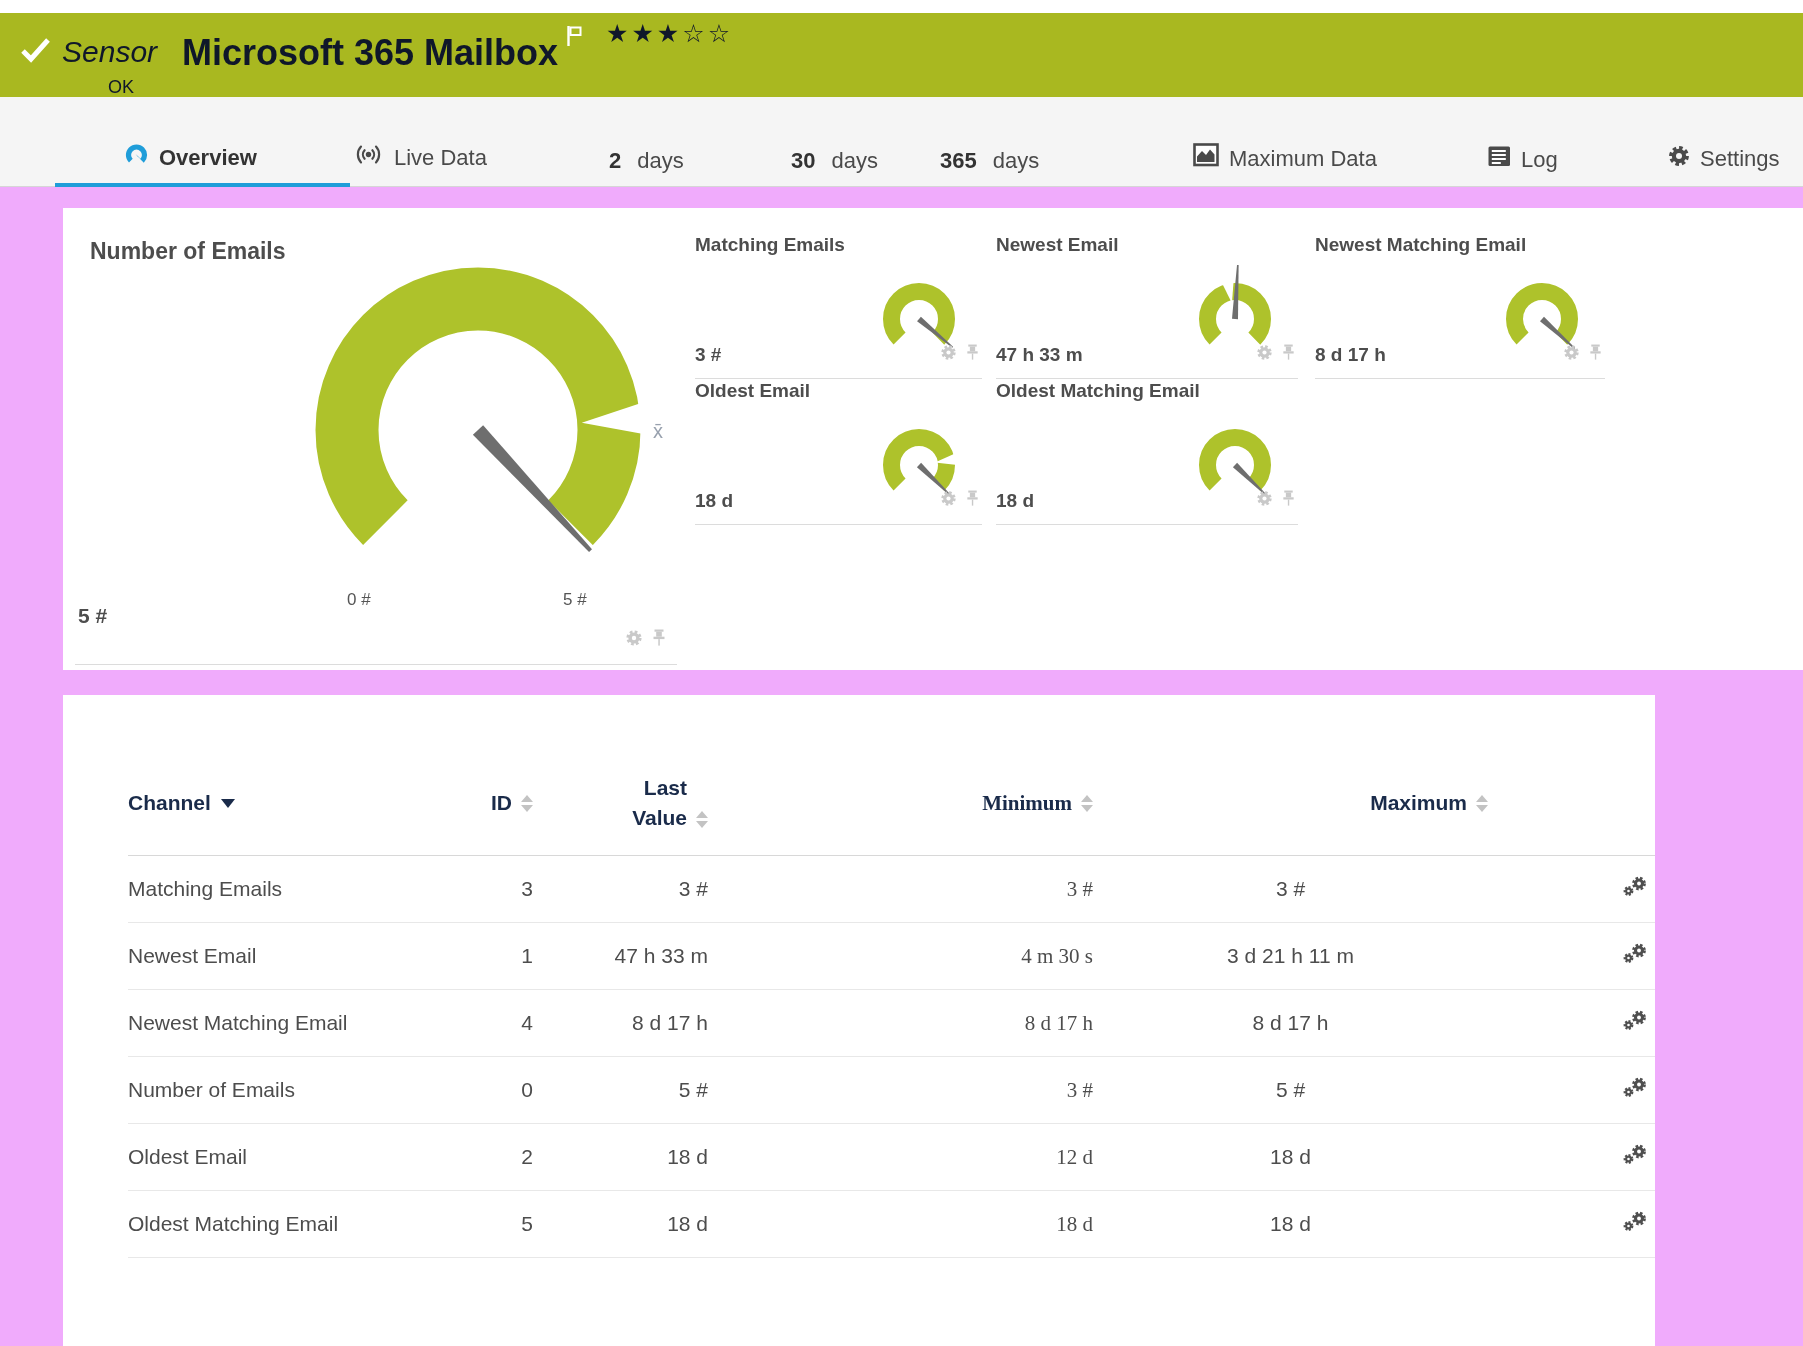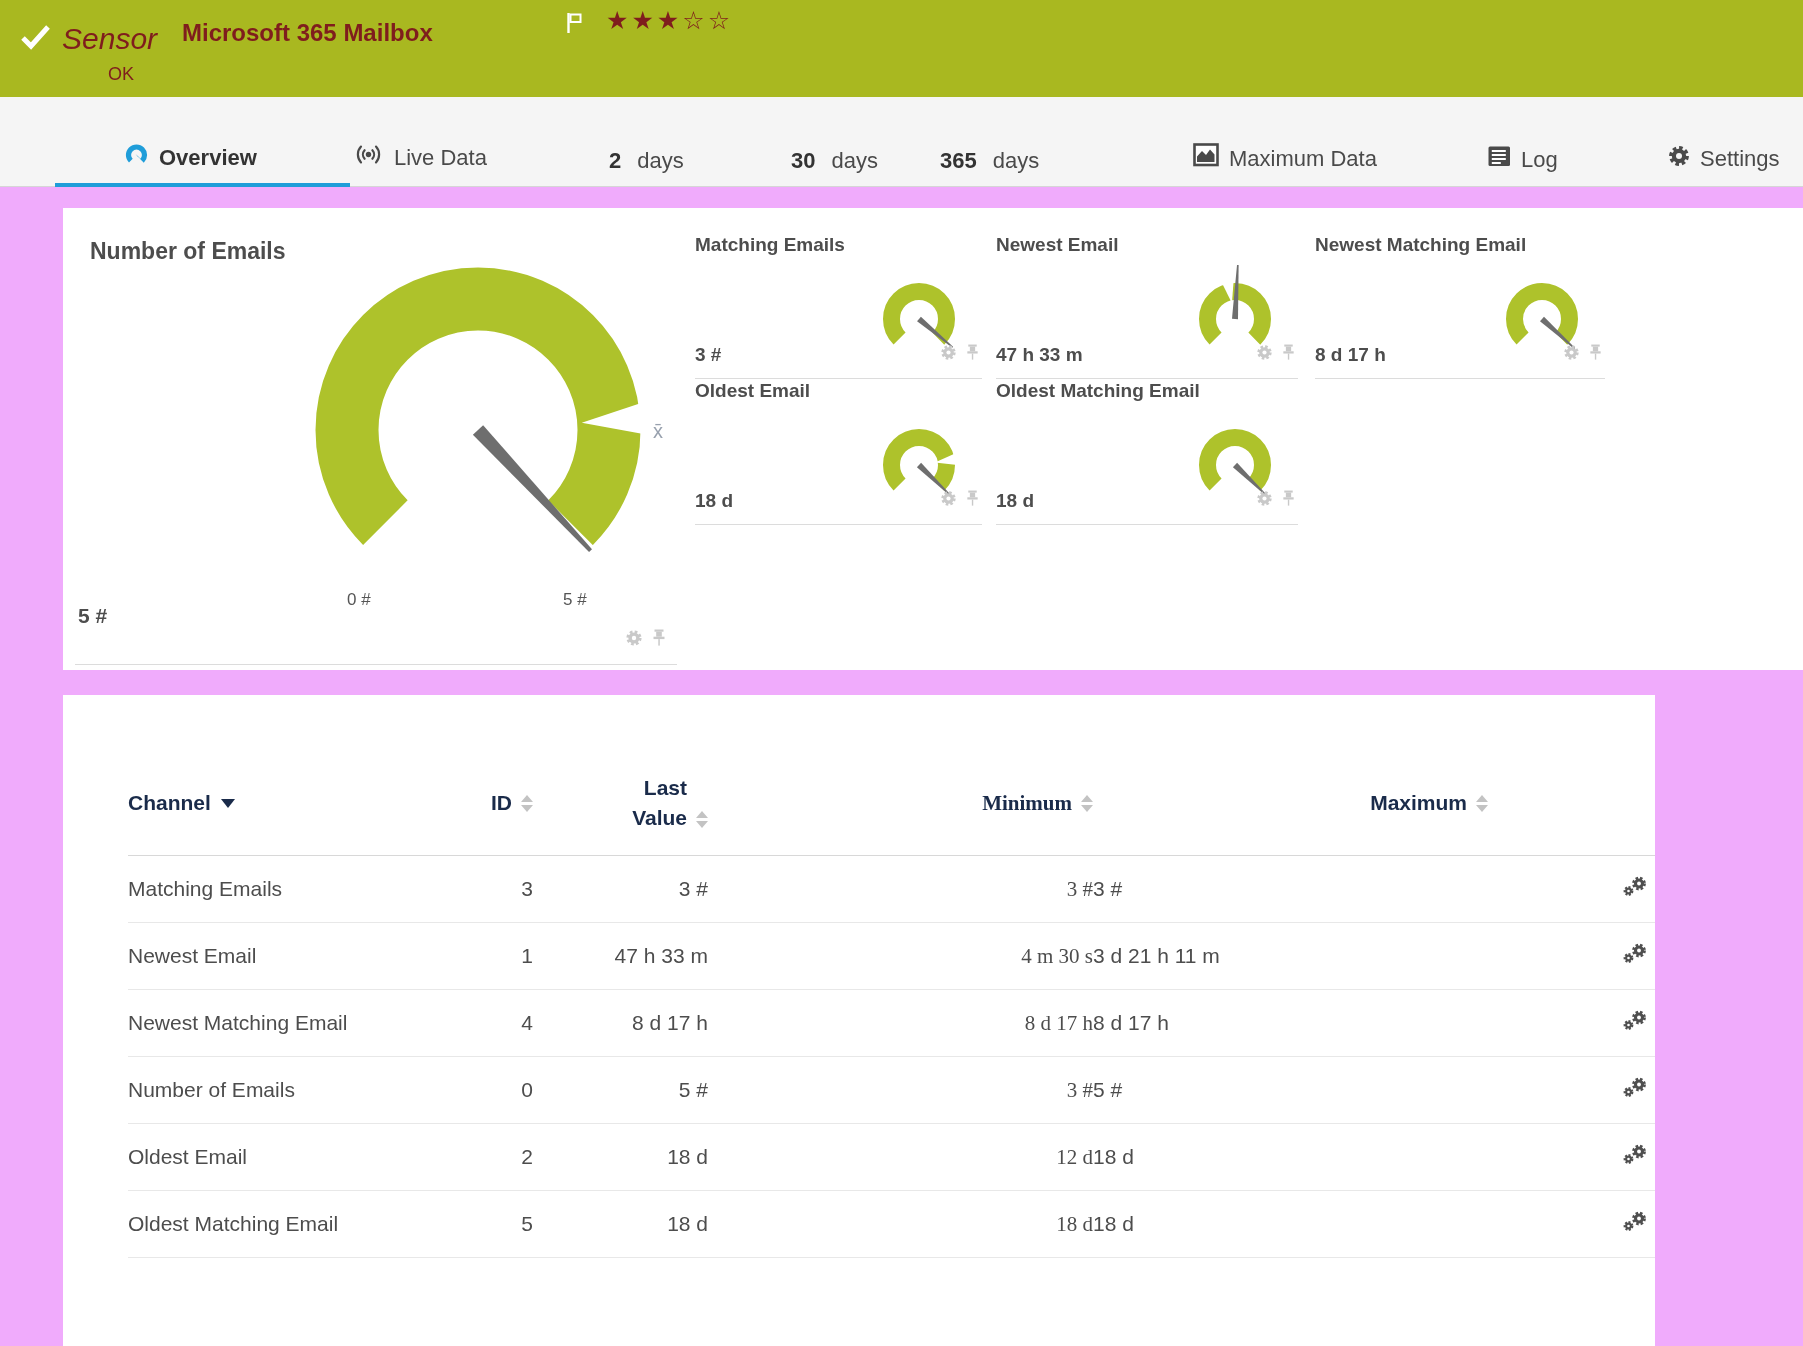--- a/index.html
+++ b/index.html
@@ -5,26 +5,26 @@
   html,body{margin:0;padding:0;}
   body{
     width:1803px;height:1346px;overflow:hidden;background:#fff;
     font-family:"Liberation Sans","DejaVu Sans",sans-serif;
     -webkit-font-smoothing:antialiased;
   }
   .page{position:relative;width:1803px;height:1346px;}
 
   
   .sensor-header{
-    position:absolute;left:0;top:0;width:100%;height:97px;
-    background:var(--header-green,#a9b820);color:#7f1d1d;text-align:center;
+    position:absolute;left:0;top:13px;width:100%;height:97px;
+    background:var(--header-green,#a9b820);color:#0f172a;text-align:center;
   }
   .hdr-check{position:absolute;left:20px;top:23px;}
   .hdr-kind{position:absolute;left:62px;top:22px;font-size:30px;font-style:italic;}
-  .hdr-title{position:absolute;left:182px;top:19px;font-size:24px;font-weight:700;}
+  .hdr-title{position:absolute;left:182px;top:19px;font-size:36px;font-weight:700;}
   .hdr-flag{position:absolute;left:566px;top:12px;}
   .hdr-stars{position:absolute;left:606px;top:6px;font-size:25px;letter-spacing:3px;font-family:"DejaVu Sans",sans-serif;}
   .hdr-status{position:absolute;left:108px;top:64px;font-size:18px;}
 
   
   .tabbar{
     position:absolute;left:0;top:97px;width:100%;height:90px;
     background:#f5f5f5;border-bottom:1px solid #d6d6d6;box-sizing:border-box;
   }
   .tab{position:absolute;bottom:12px;display:flex;align-items:center;gap:9px;
@@ -67,21 +67,21 @@
 
   
   table.ch{border-collapse:collapse;table-layout:fixed;margin:56px 0 0 65px;width:1655px;}
   table.ch th{height:104px;vertical-align:middle;border-bottom:1px solid #d8d8d8;
       color:var(--navy,#1a2b4a);font-size:21px;font-weight:600;padding:0;}
   table.ch td{height:66px;border-bottom:1px solid #e8e8e8;color:#4d4d4d;font-size:21px;padding:0;}
   .c-channel{width:340px;text-align:left;}
   .c-id{width:65px;text-align:right;}
   .c-last{width:175px;text-align:right;}
   .c-min{width:385px;text-align:right;font-family:Liberation Serif, serif;}
-  .c-max{width:395px;text-align:left;}
+  .c-max{width:395px;text-align:center;}
   .c-action{width:295px;text-align:center;}
   .th-inner{display:flex;align-items:center;}
   .th-right{justify-content:flex-end;}
   .th-wrap{display:inline-block;max-width:64px;text-align:right;line-height:1.45;}
   .sort-stack{display:inline-flex;flex-direction:column;gap:3px;margin-left:9px;}
   .tri-up{width:0;height:0;border-left:6px solid transparent;border-right:6px solid transparent;border-bottom:7px solid #c3c3c3;}
   .tri-down{width:0;height:0;border-left:6px solid transparent;border-right:6px solid transparent;border-top:7px solid #c3c3c3;}
   .sorted-arrow{width:0;height:0;border-left:7px solid transparent;border-right:7px solid transparent;border-top:9px solid var(--navy,#1a2b4a);margin-left:10px;}
   .gears-btn{display:inline-block;cursor:pointer;}
 </style>

